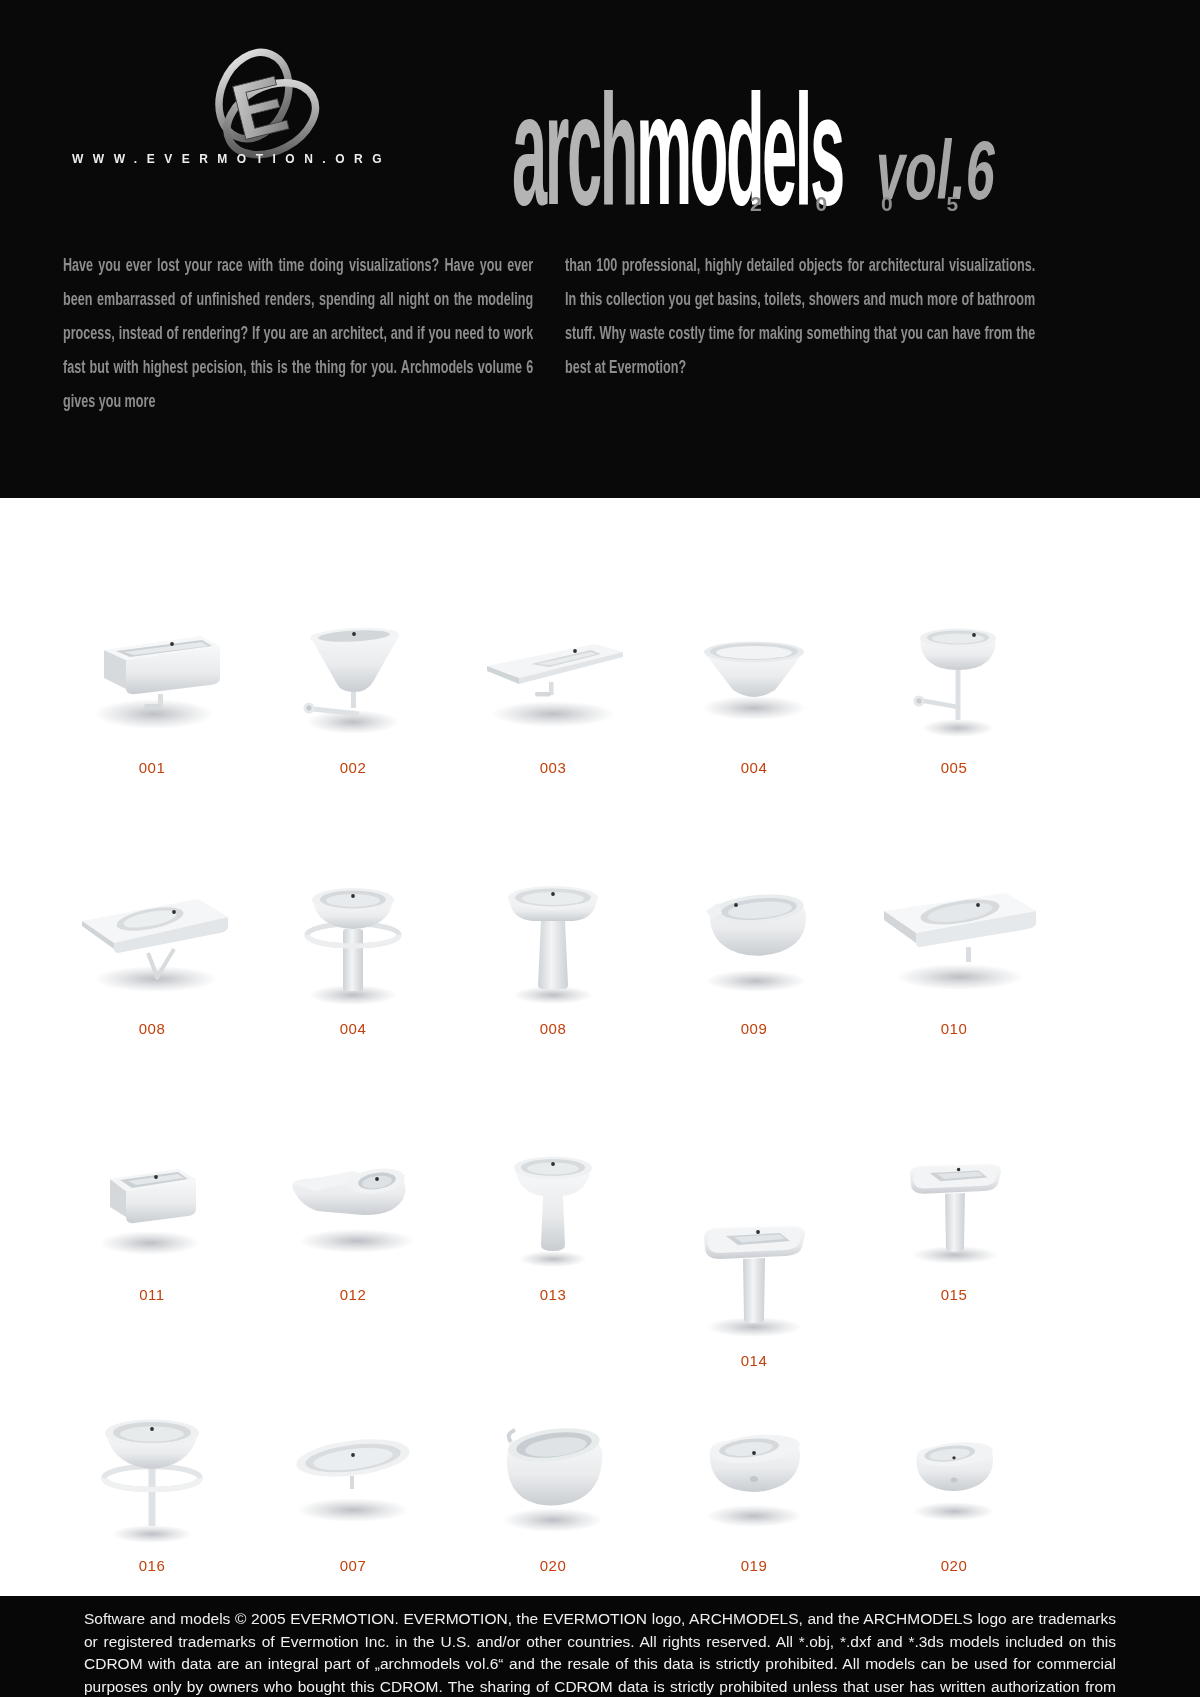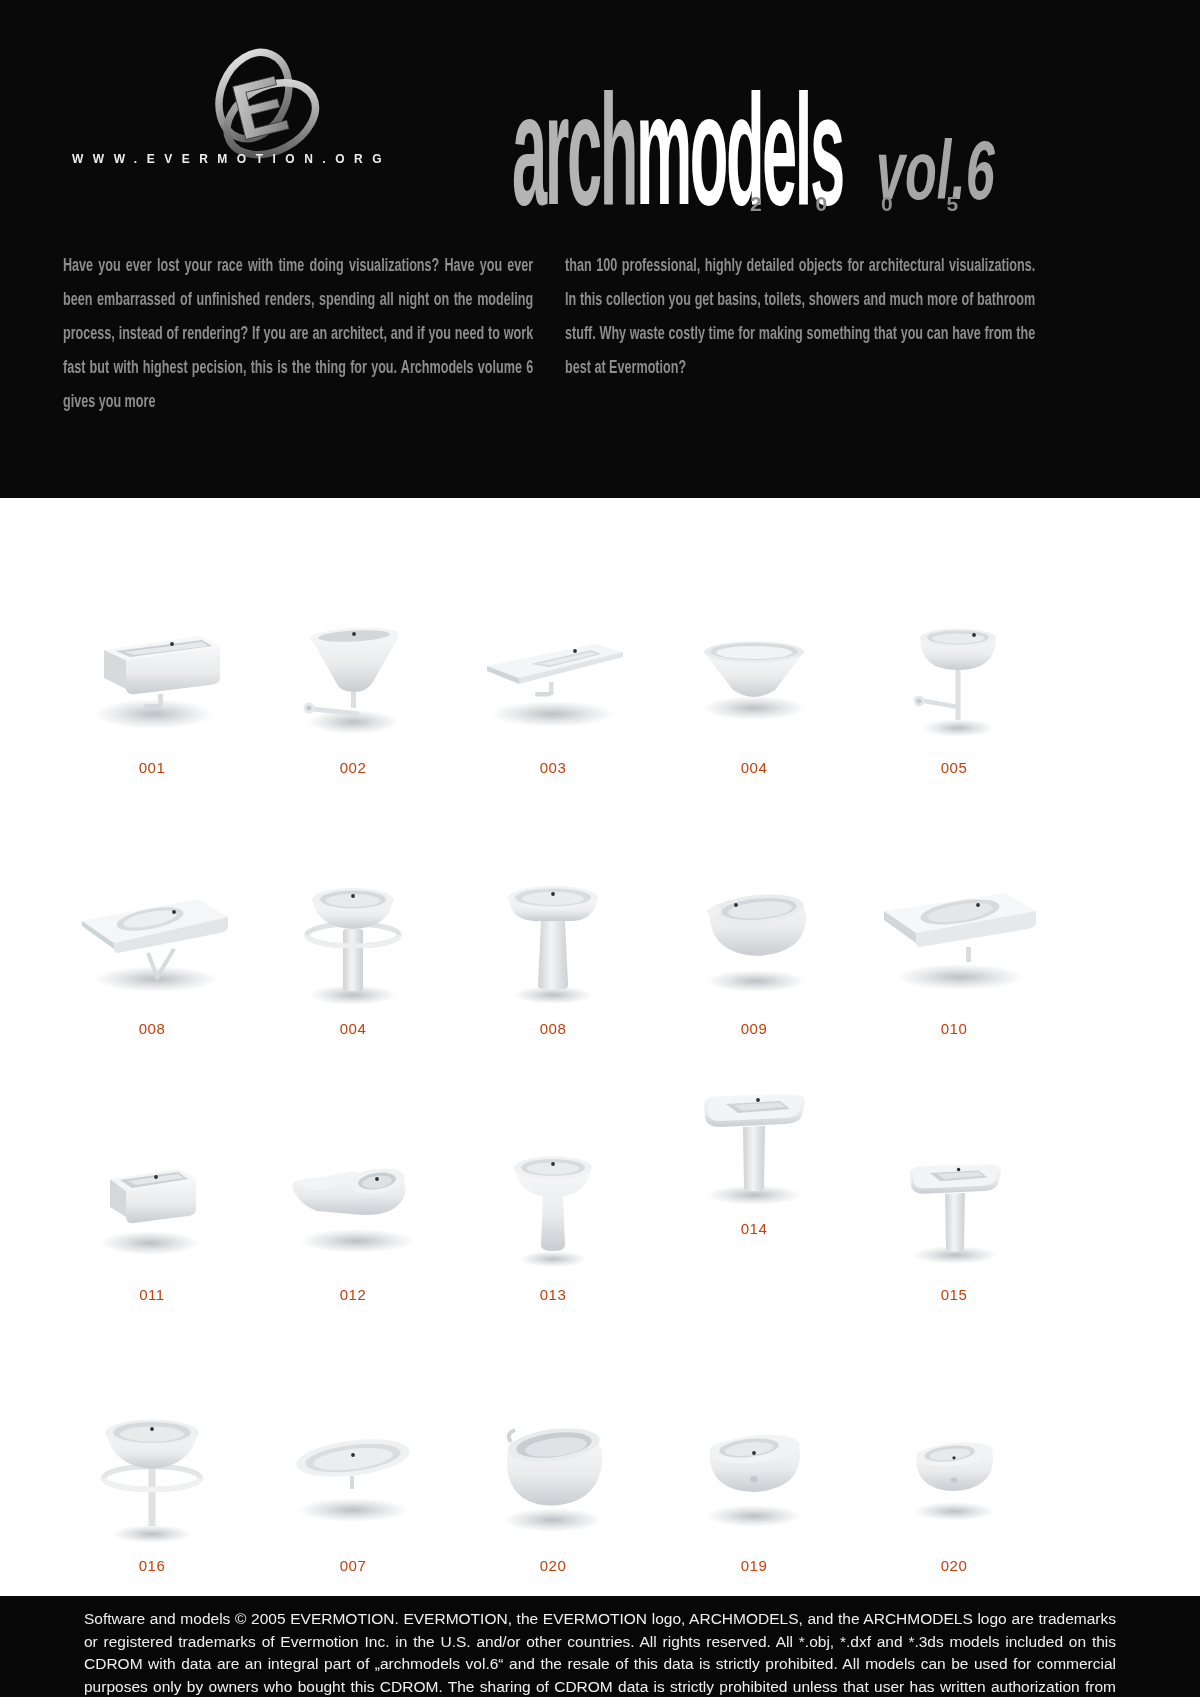--- a/index.html
+++ b/index.html
@@ -457,21 +457,21 @@
 </defs>
             <ellipse cx="100" cy="138" rx="34" ry="8" fill="url(#sg12)"></ellipse>
             <path d="M62,48 Q66,72 90,75 L88,124 Q88,130 100,130 Q112,130 112,124 L110,75 Q134,72 138,48 Z" fill="url(#bg12)"></path>
      <ellipse cx="100" cy="47" rx="39" ry="11.5" fill="#eff1f2"></ellipse>
      <ellipse cx="100" cy="46.5" rx="32" ry="8.5" fill="#d7dbde"></ellipse>
      <ellipse cx="100" cy="47.5" rx="26" ry="6" fill="#e9eced"></ellipse>
             <circle cx="100" cy="43" r="1.9" fill="#2f2f2f"></circle>
           </svg></div>
         <div class="label">013</div>
       </div>
-      <div class="cell" style="left: 654px; top: 1055px;">
+      <div class="cell" style="left: 654px; top: 1187px;">
         <div class="thumb"><svg width="200" height="160" viewBox="0 0 200 160">
             <defs>
 <radialGradient id="sg13">
                 <stop offset="0" stop-color="rgba(122,128,138,0.5)"></stop>
                 <stop offset="0.55" stop-color="rgba(122,128,138,0.2)"></stop>
                 <stop offset="1" stop-color="rgba(122,128,138,0)"></stop>
               </radialGradient>
 <linearGradient id="bg13" x1="0" y1="0" x2="0" y2="1">
                 <stop offset="0" stop-color="#f7f8f9"></stop>
                 <stop offset="0.55" stop-color="#e9ebed"></stop>

